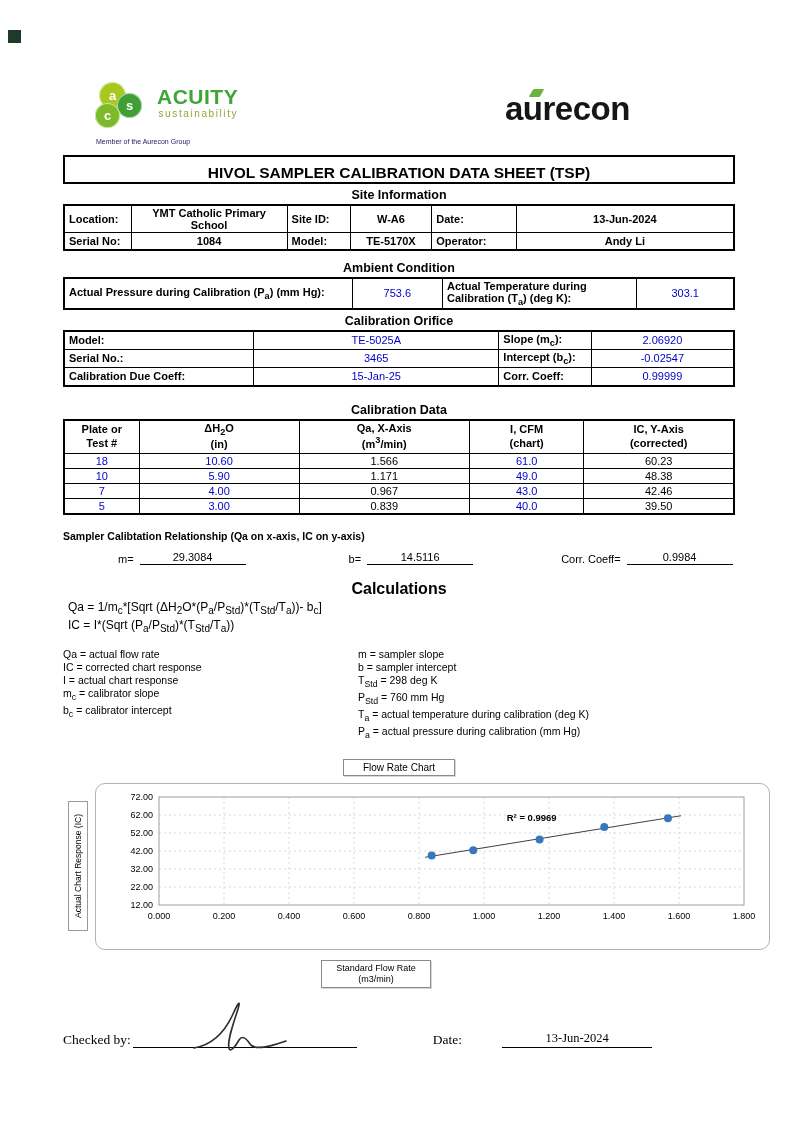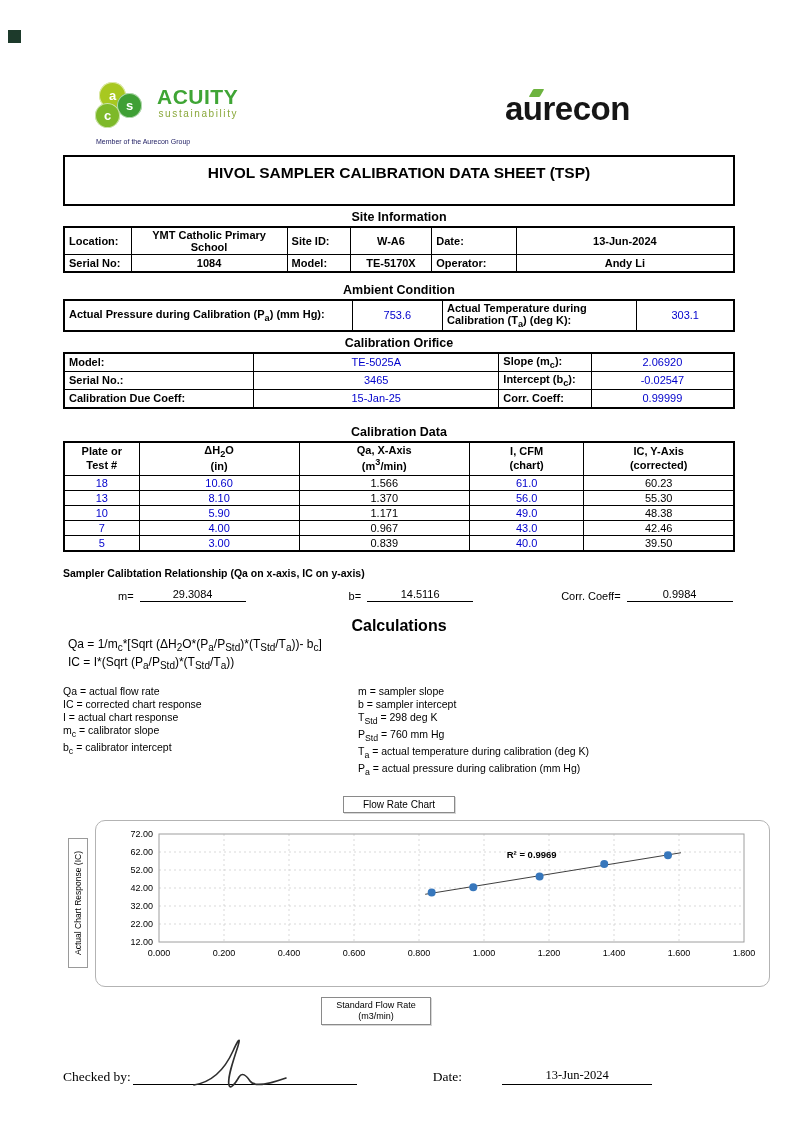--- a/index.html
+++ b/index.html
@@ -25,21 +25,21 @@
   .acuity-sub  { font-size: 10px; color: #8aa83b; letter-spacing: 1.6px; text-align: right; margin-top: 1px; }
   .acuity-tagline { font-size: 7px; color: #232266; margin-top: 6px; margin-left: 1px; }
   .aurecon { position: absolute; left: 505px; top: 92px; }
   .aurecon-text { font-size: 33px; font-weight: bold; color: #161616; letter-spacing: -.5px; line-height: 1; }
   .aurecon-accent { position: absolute; left: 26px; top: -3px; width: 11px; height: 8px;
                     background: #6db33f; transform: skewX(-30deg); border-radius: 1px; }
 
   
   .content { position: absolute; left: 63px; top: 155px; width: 672px; }
   .title-box { border: 2px solid #000; font-weight: bold; font-size: 15.5px;
-               text-align: center; padding: 7px 0 22px; }
+               text-align: center; padding: 7px 0 0; }
   .sec-title { font-weight: bold; font-size: 12.5px; text-align: center; margin: 5px 0 2px; }
   .mt10 { margin-top: 10px; } .mt16 { margin-top: 16px; } .mt4 { margin-top: 4px; }
 
   table { border-collapse: collapse; width: 100%; table-layout: fixed; }
   table.bordered { border: 2px solid #000; }
   table.bordered td, table.bordered th { border: 1px solid #000; padding: 1px 4px; font-size: 11px; vertical-align: middle; }
   .lbl { font-weight: bold; text-align: left; margin-left: 12px; }
   .ctr { text-align: center; }
   .bold { font-weight: bold; }
   .blue { color: #0000cc; }
@@ -227,27 +227,20 @@
               <div>IC, Y-Axis</div>
               <div>(corrected)</div>
             </th>
       </tr>
       <tr>
         <td class="blue">18</td>
         <td class="blue">10.60</td>
         <td>1.566</td>
         <td class="blue">61.0</td>
         <td>60.23</td>
-      </tr>
-      <tr>
-        <td class="blue">13</td>
-        <td class="blue">8.10</td>
-        <td>1.370</td>
-        <td class="blue">56.0</td>
-        <td>55.30</td>
       </tr>
       <tr>
         <td class="blue">10</td>
         <td class="blue">5.90</td>
         <td>1.171</td>
         <td class="blue">49.0</td>
         <td>48.38</td>
       </tr>
       <tr>
         <td class="blue">7</td>

